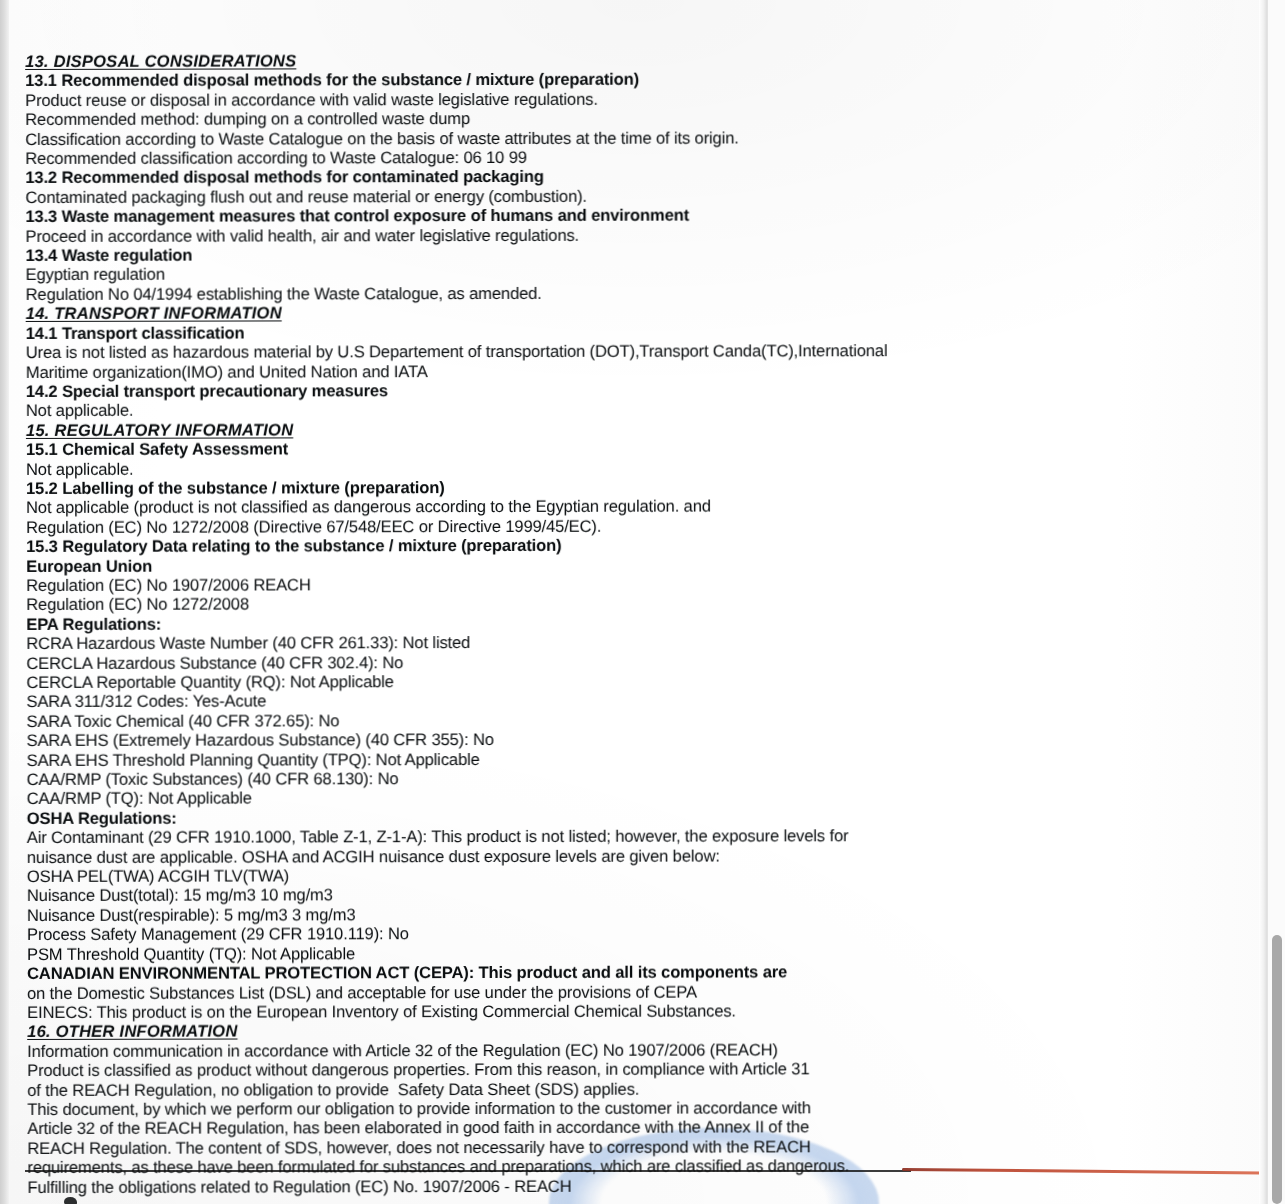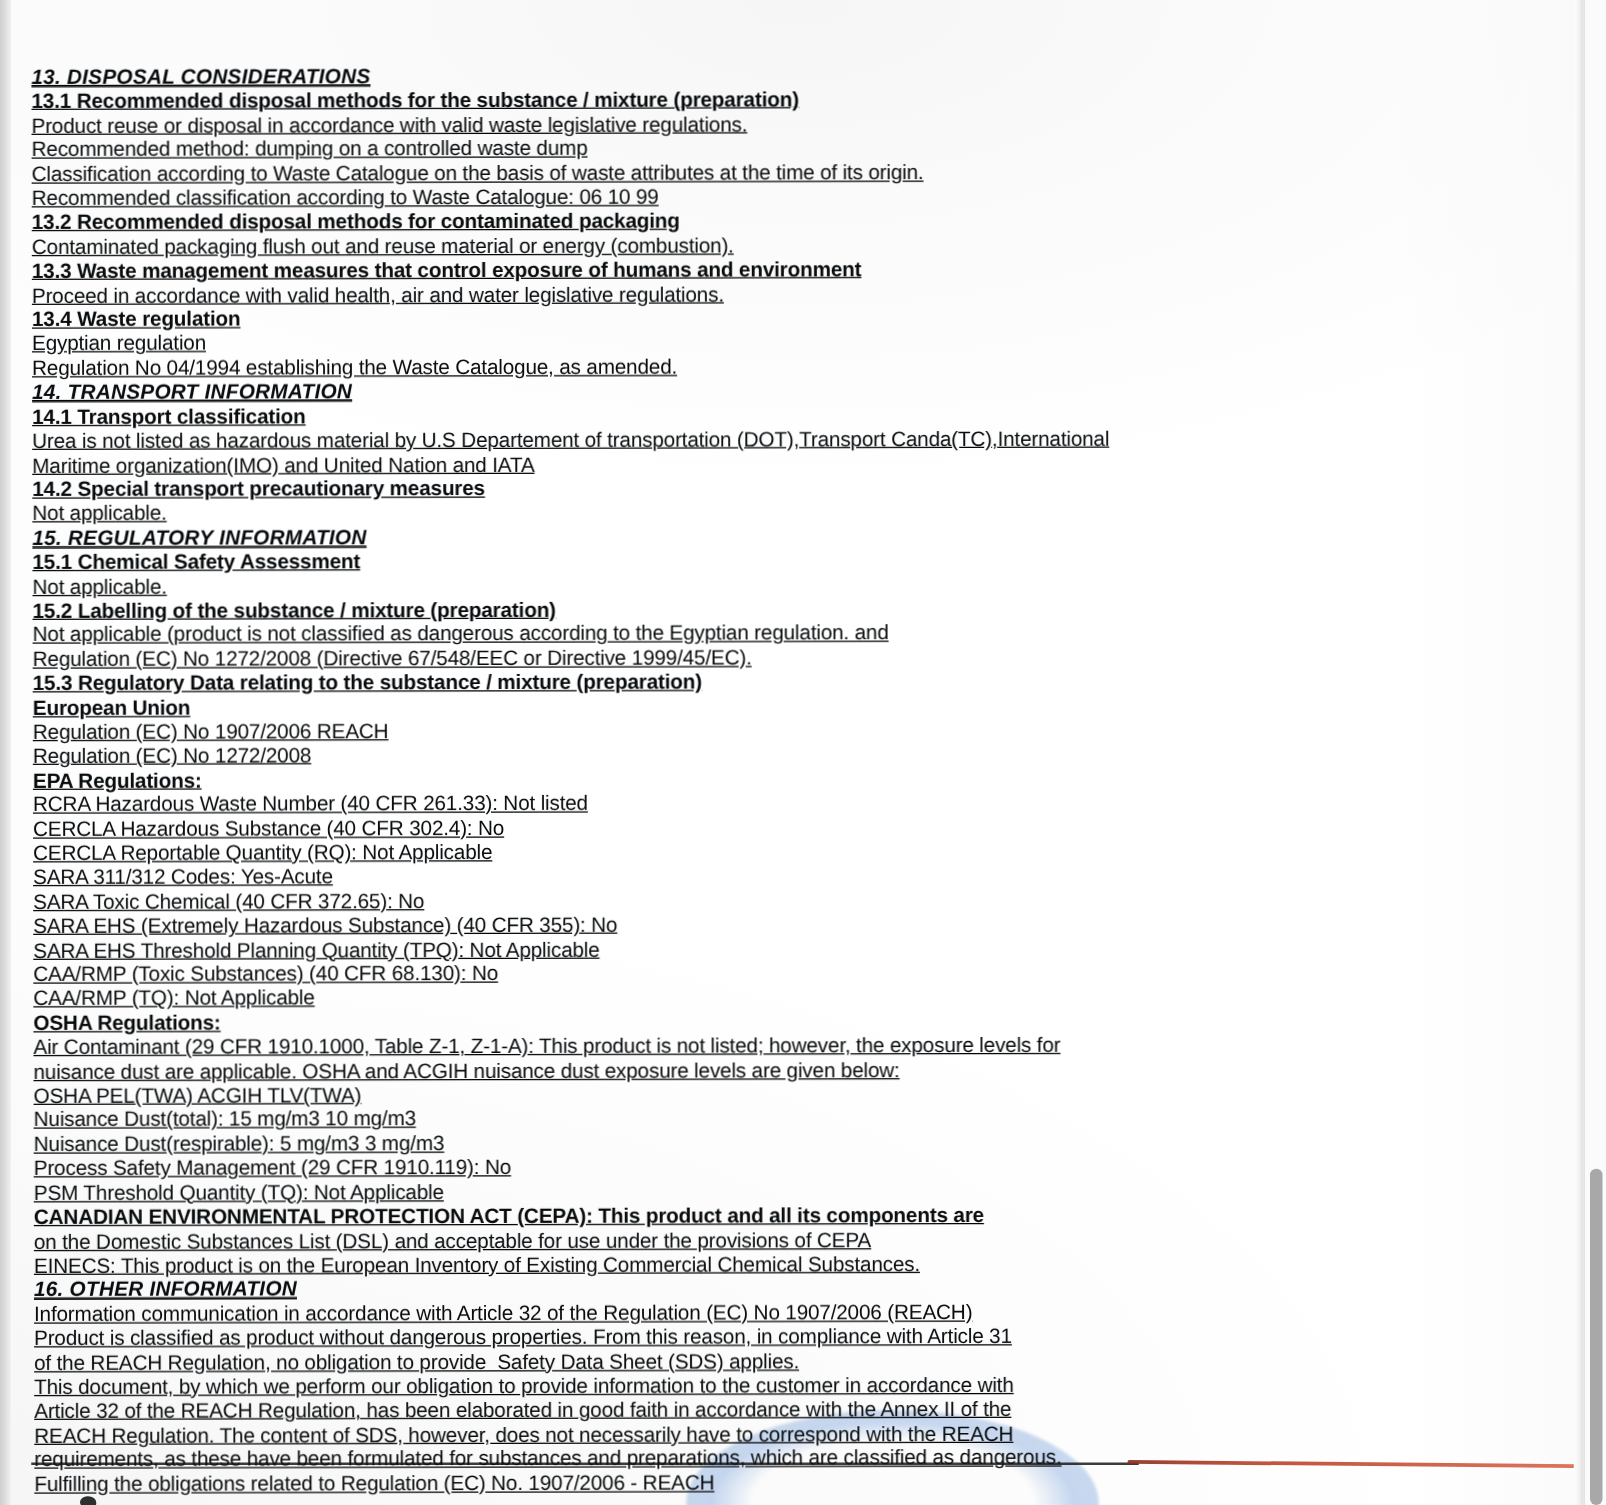--- a/index.html
+++ b/index.html
@@ -33,21 +33,20 @@
 
   
   .page {
     position: absolute;
     left: 9px;
     top: 0;
     width: 1258px;
     height: 1204px;
     background: #ffffff;
     overflow: hidden;
-    text-decoration: underline;
   }
   
   .page::before {
     content: "";
     position: absolute;
     inset: 0;
     background:
       radial-gradient(120% 60% at 50% 0%, rgba(0,0,0,0.035) 0%, rgba(0,0,0,0) 55%),
       radial-gradient(140% 70% at 8% 100%, rgba(0,0,0,0.03) 0%, rgba(0,0,0,0) 60%),
       linear-gradient(to right, #fdfdfd 0%, #ffffff 12%, #ffffff 88%, #fbfbfb 100%);

